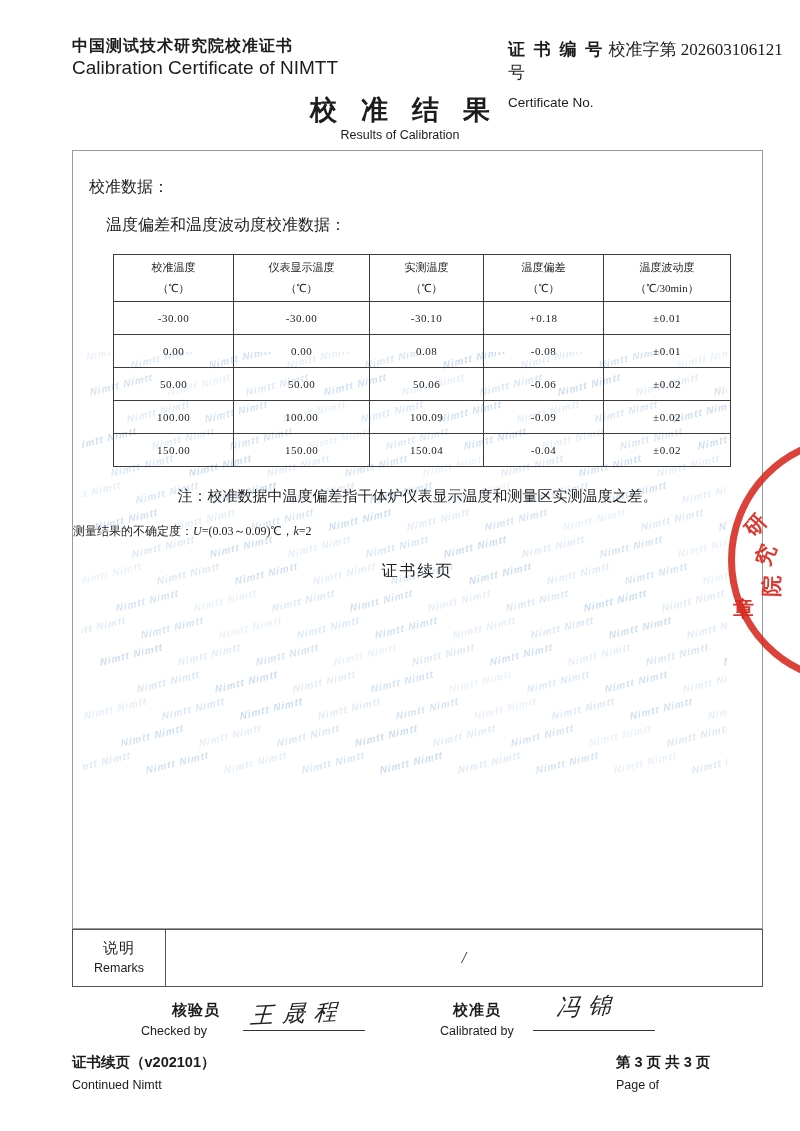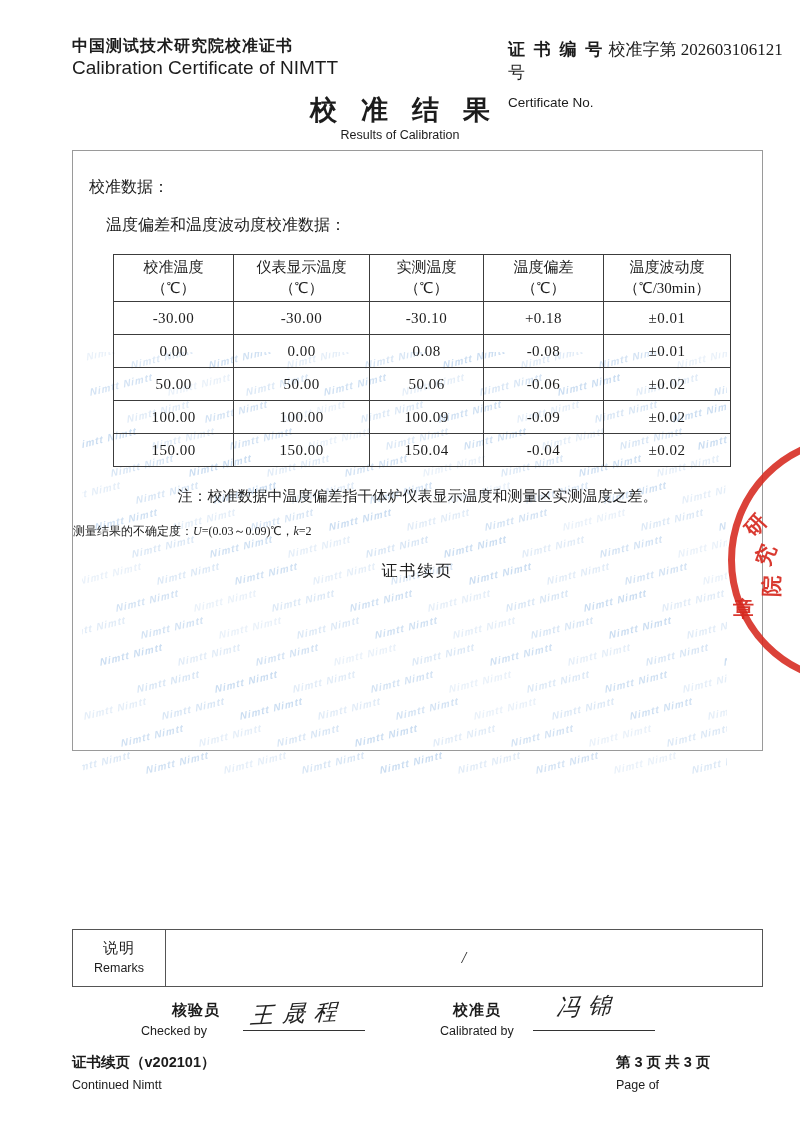--- a/index.html
+++ b/index.html
@@ -17,29 +17,29 @@
   .hdr-right .line1 { font-size:17px; }
   .hdr-right .lbl { font-family:"Liberation Sans",sans-serif; font-weight:bold; letter-spacing:2px; }
   .hdr-right .en { font-family:"Liberation Sans",sans-serif; font-size:13.5px; margin-top:11px; }
   
   .title-zh { position:absolute; left:0; top:92px; width:100%; text-align:center;
     font-family:"Liberation Sans",sans-serif; font-weight:bold; font-size:27px;
     letter-spacing:24px; text-indent:24px; }
   .title-en { position:absolute; left:0; top:128px; width:100%; text-align:center;
     font-family:"Liberation Sans",sans-serif; font-size:12.5px; }
   
-  .main-box { position:absolute; left:72px; top:150px; width:691px; height:601px;
+  .main-box { position:absolute; left:72px; top:150px; width:691px; height:779px;
     border:1px solid #9a9a9a; }
   .sec-label { position:absolute; left:16px; top:26px; font-size:16px; }
   .tbl-caption { position:absolute; left:33px; top:64px; font-size:16px; }
   
   table.cal { position:absolute; left:40px; top:103px; border-collapse:collapse;
     table-layout:fixed; width:617px; }
   table.cal th, table.cal td { border:1px solid #3c3c3c; text-align:center;
-    font-weight:normal; font-size:15px; }
+    font-weight:normal; font-size:11px; }
   table.cal th { height:47px; line-height:21px; }
   table.cal td { height:33px; letter-spacing:0.5px; }
   
   .note1 { position:absolute; left:0; top:336px; width:100%; text-align:center; font-size:15px; }
   .note2 { position:absolute; left:0; top:372px; width:100%; text-align:left; font-size:12px; }
   .note2 .sym { font-style:italic; }
   .blank-below { position:absolute; left:0; top:410px; width:100%; text-align:center;
     font-size:16px; letter-spacing:2px; }
   
   .wm-layer { position:absolute; left:10px; top:202px; width:645px; height:432px;

